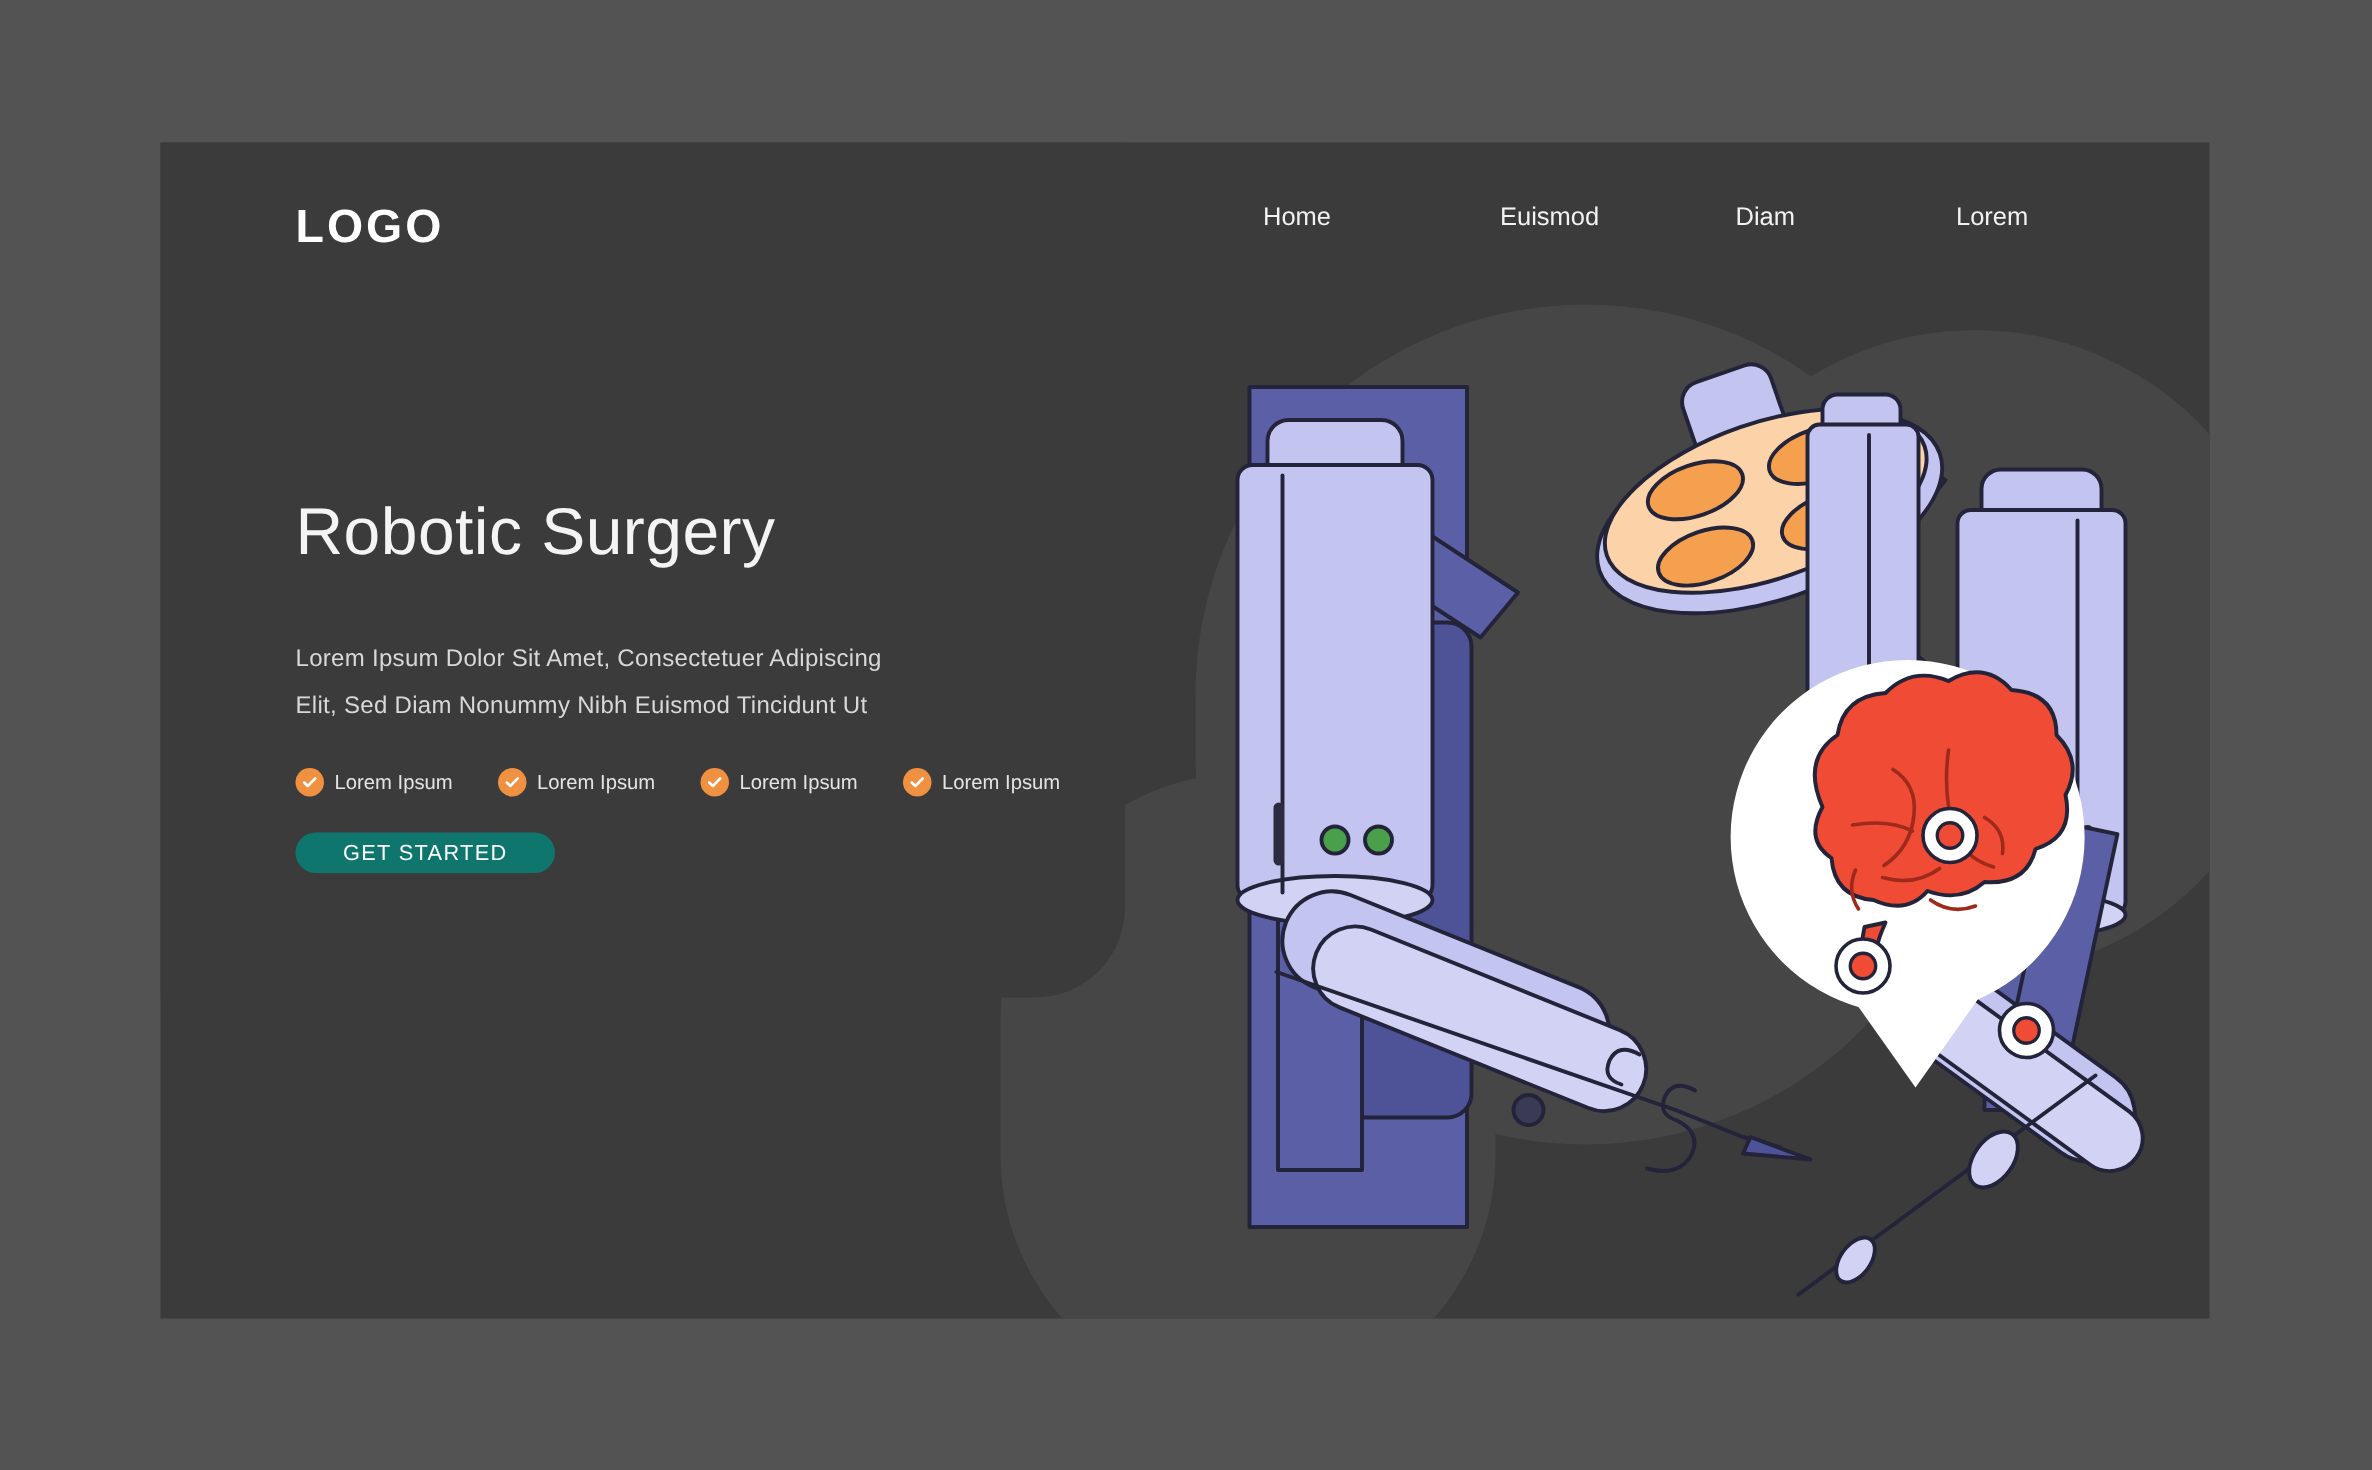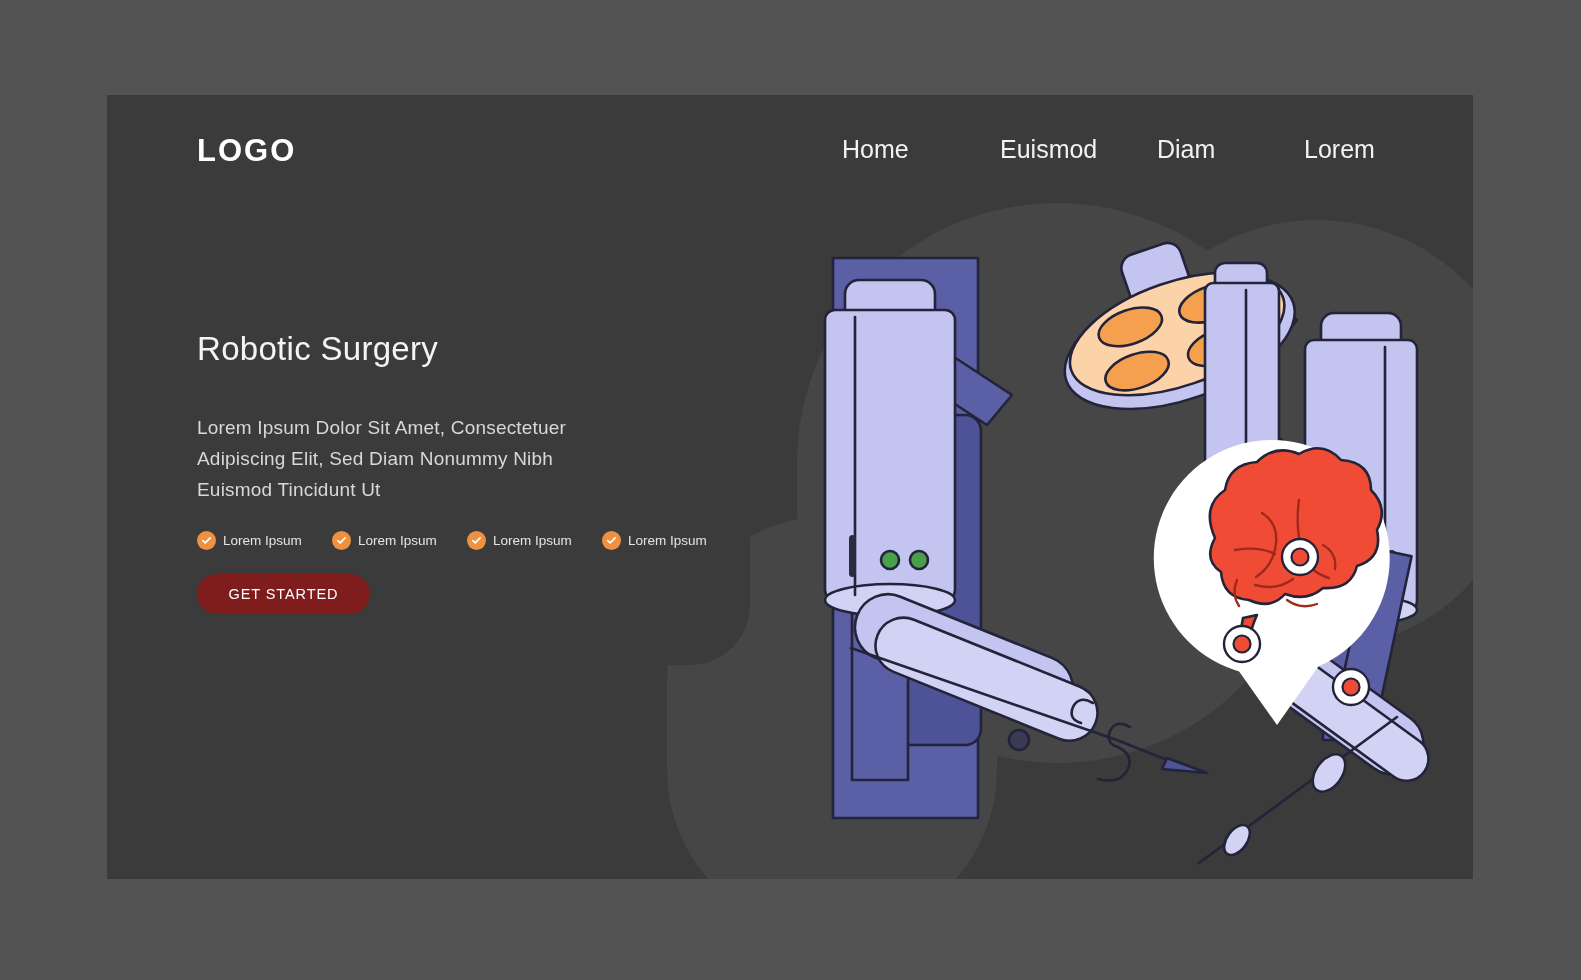--- a/index.html
+++ b/index.html
@@ -69,47 +69,47 @@
   }
   .nav {
     position: absolute;
     left: 735px; top: 40px;
     display: flex;
     align-items: center;
     gap: 0;
   }
   .nav-item {
     color: #f2f2f2;
-    font-size: 25px;
+    font-size: 17px;
     text-decoration: none;
     cursor: pointer;
     white-space: nowrap;
   }
   .nav-item:nth-child(1) { width: 158px; }
   .nav-item:nth-child(2) { width: 157px; }
   .nav-item:nth-child(3) { width: 147px; }
   .nav-item:nth-child(4) { width: 100px; }
 
   
   .hero {
     position: absolute;
     left: 90px; top: 235px;
     width: 540px;
     z-index: 9;
   }
   .hero-title {
     color: #f4f4f4;
-    font-size: 33px;
+    font-size: 44px;
     font-weight: normal;
     letter-spacing: 0.3px;
     margin-bottom: 44px;
   }
   .hero-sub {
     color: #d8d8d8;
-    font-size: 19px;
+    font-size: 16px;
     line-height: 31px;
     letter-spacing: 0.2px;
     width: 420px;
     margin-bottom: 26px;
   }
   .feature-row {
     display: flex;
     align-items: center;
     gap: 0;
     margin-bottom: 24px;
@@ -133,22 +133,22 @@
   .check svg { display: block; }
   .feature-label {
     color: #e4e4e4;
     font-size: 13.5px;
     white-space: nowrap;
   }
   .cta {
     display: inline-flex;
     align-items: center;
     justify-content: center;
-    width: 173px; height: 40px;
-    background: #7f1d1d;
+    width: 173px; height: 27px;
+    background: #0f766e;
     color: #ffffff;
     font-size: 14.5px;
     letter-spacing: 0.9px;
     border: none;
     border-radius: 22px;
     cursor: pointer;
     font-family: "Liberation Sans", sans-serif;
   }
 
   

